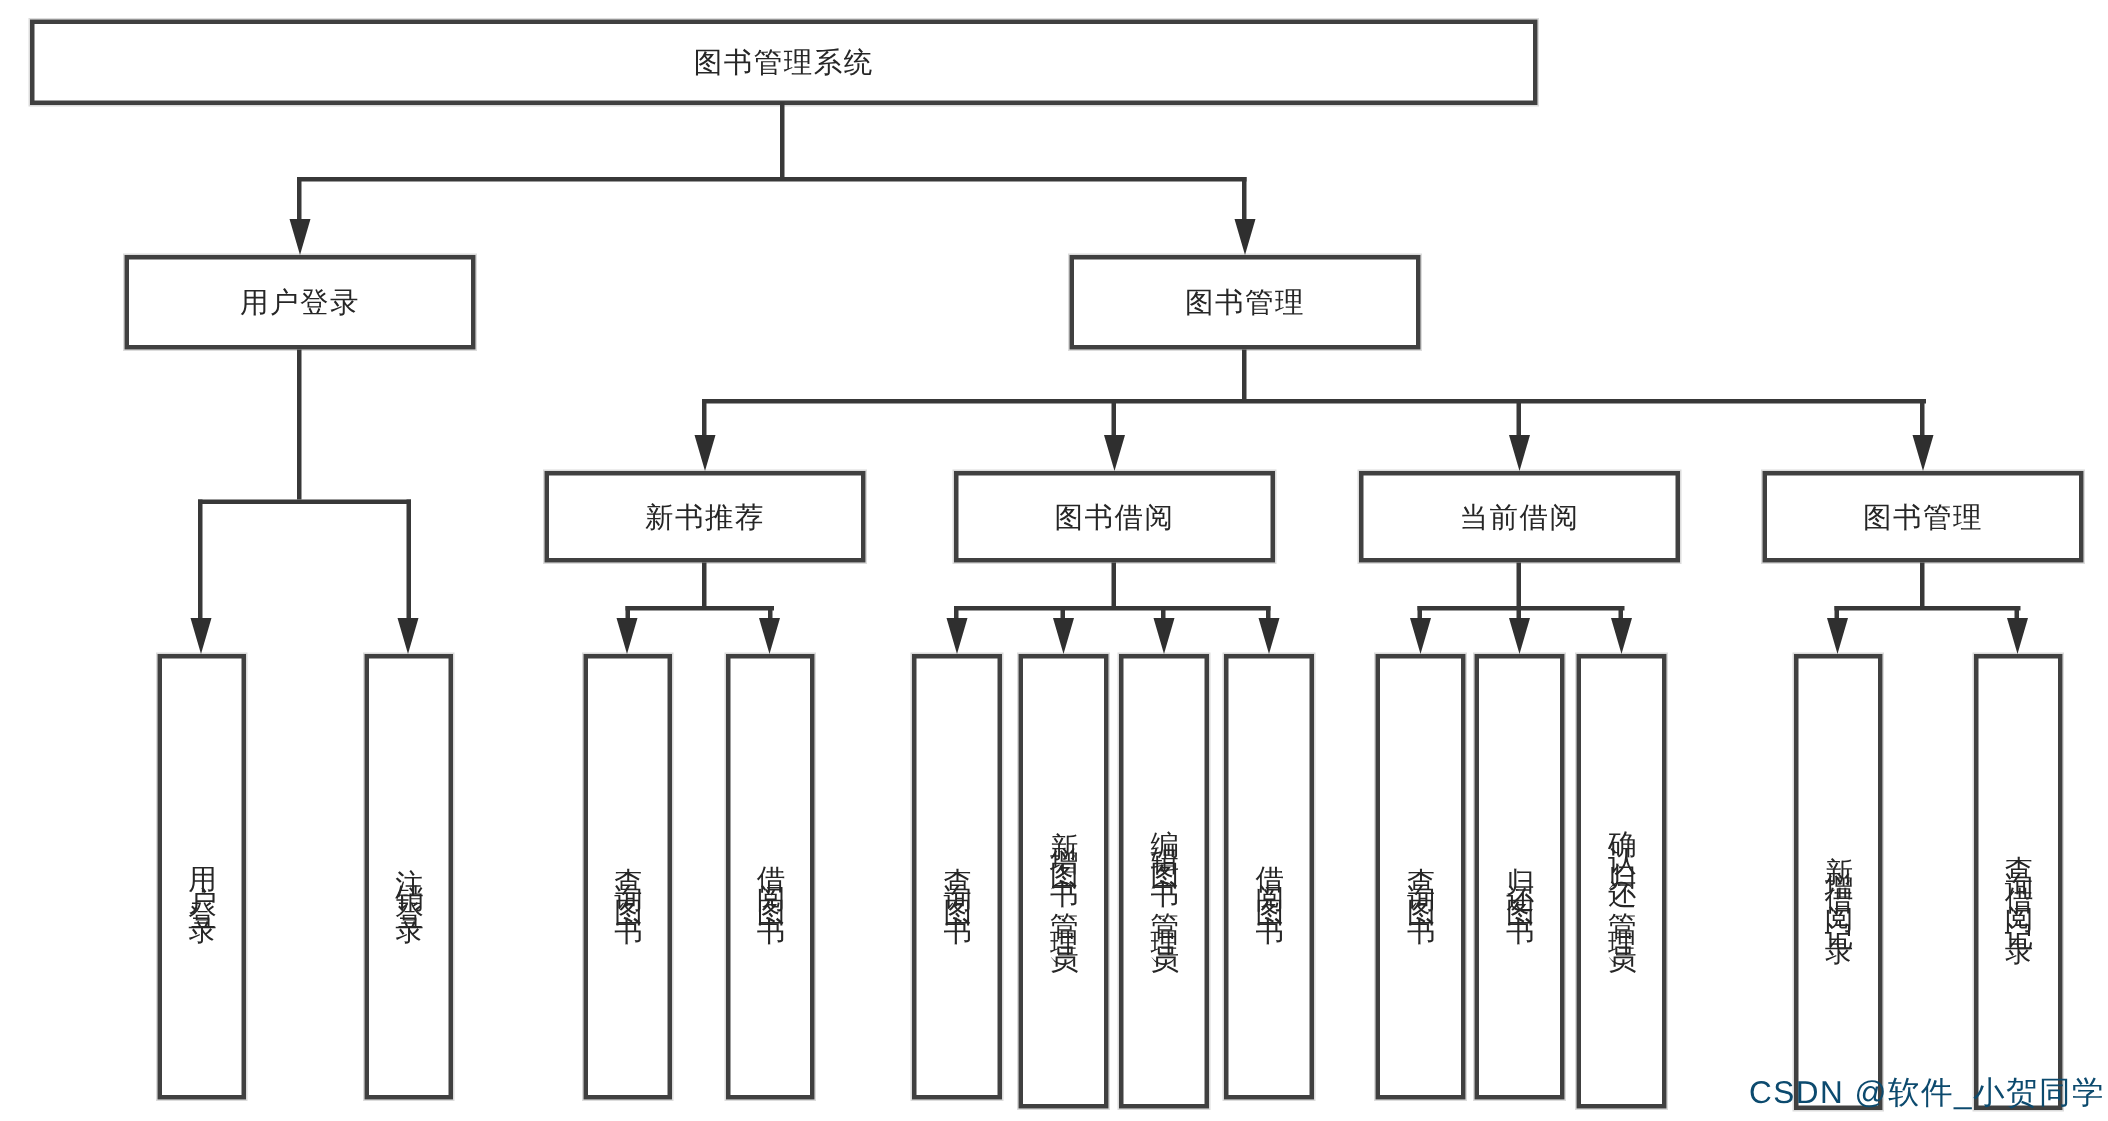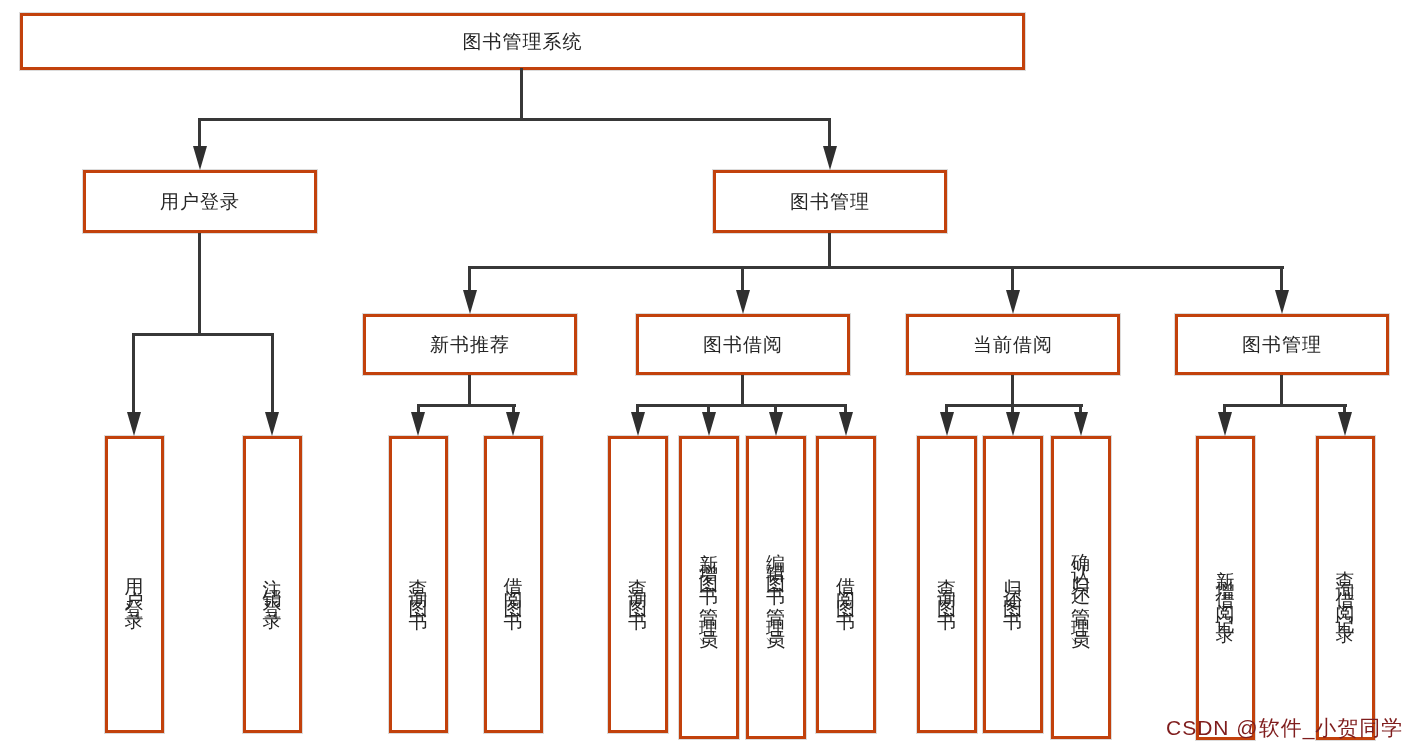--- a/index.html
+++ b/index.html
@@ -2,39 +2,39 @@
 <html><head>
 <meta charset="utf-8">
 <style>
   html,body{margin:0;padding:0;background:#fff;}
   .stage{
     position:relative;width:1405px;height:747px;background:#ffffff;
     font-family:"Liberation Sans","DejaVu Sans",sans-serif;overflow:hidden;
   }
   .box{
     position:absolute;box-sizing:border-box;background:#ffffff;
-    border:3px solid #c2410c;display:flex;align-items:center;justify-content:center;
+    border:3px solid #404040;display:flex;align-items:center;justify-content:center;
     box-shadow:0 0 0 1px #dcdcdc;
   }
   .hlabel{font-size:19px;color:#262626;letter-spacing:1px;white-space:nowrap;}
   .vtext{
     writing-mode:vertical-lr;text-orientation:mixed;
     font-size:19px;color:#262626;letter-spacing:11px;line-height:1;white-space:nowrap;
   }
   .v,.h{position:absolute;background:#383838;}
   .v{width:3px;}
   .h{height:3px;}
   .a{
     position:absolute;width:0;height:0;
     border-left:7px solid transparent;border-right:7px solid transparent;
     border-top:24px solid #2f2f2f;
   }
   .wm{
     position:absolute;left:1166px;top:714px;font-size:21px;
-    color:#7f1d1d;letter-spacing:1px;white-space:nowrap;
+    color:#0c4a6e;letter-spacing:1px;white-space:nowrap;
   }
 </style>
 </head>
 <body>
 
 <div class="stage">
 
   <div class="box" style="left:20px;top:13px;width:1005px;height:57px">
     <span class="hlabel">图书管理系统</span>
   </div>

